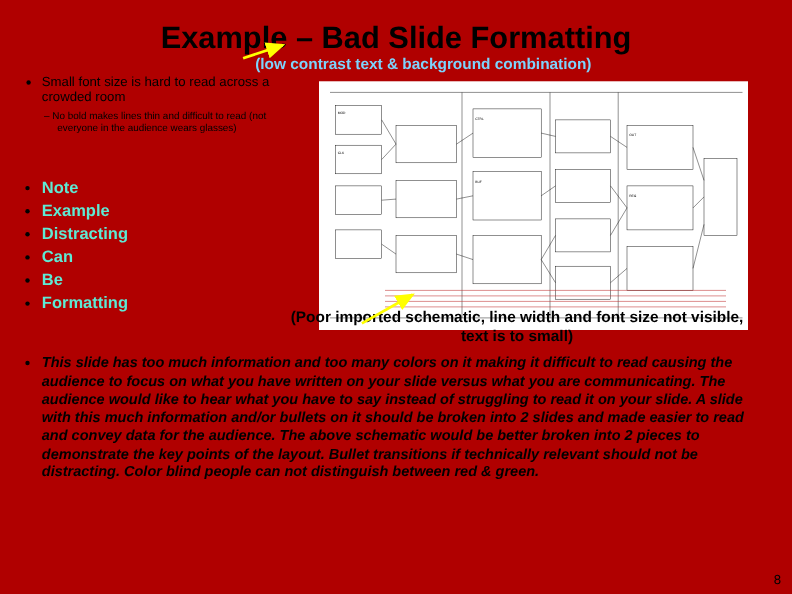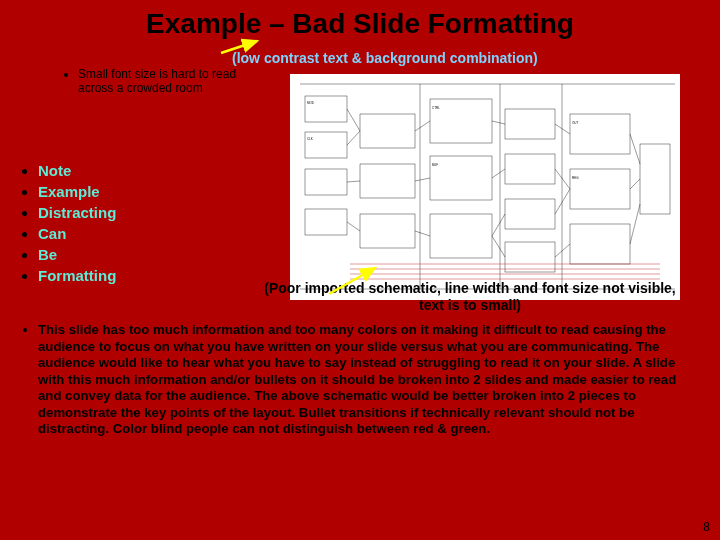--- a/index.html
+++ b/index.html
@@ -8,42 +8,42 @@
     background: #b00000;
     font-family: Arial, Helvetica, sans-serif;
     position: relative;
     color: #000;
   }
   .title {
     font-size: 28px;
     font-weight: bold;
     color: #000;
     text-align: center;
-    padding-top: 8px;
+    padding-top: 19px;
     padding-bottom: 6px;
   }
   .subtitle {
     position: absolute;
     top: 50px;
     left: 232px;
     font-size: 14px;
     font-weight: bold;
     color: #7dd3fc;
   }
   .first-bullet {
     position: absolute;
     top: 67px;
     left: 20px;
     width: 250px;
     font-size: 12px;
     color: #000;
     list-style: disc;
     padding-left: 18px;
   }
-  .first-bullet li { margin-bottom: 2px; margin-left: 40px; }
+  .first-bullet li { margin-bottom: 2px; }
   .sub-bullet {
     font-size: 9px;
     list-style: none;
     padding-left: 14px;
     padding-top: 5px;
     line-height: 1.2;
   }
   .sub-bullet li::before {
     content: "– ";
     margin-left: -12px;
@@ -86,20 +86,21 @@
     line-height: 1.2;
   }
   .para-bullet {
     position: absolute;
     top: 322px;
     left: 20px;
     width: 668px;
     list-style: disc;
     padding-left: 18px;
     color: #000;
+    font-style: italic;
   }
   .para-bullet li {
     font-size: 13.2px;
     font-weight: bold;
     line-height: 1.25;
     text-align: left;
   }
   .page-num {
     position: absolute;
     bottom: 6px;
@@ -127,20 +128,23 @@
 </head>
 <body>
 
 <div class="title">Example – Bad Slide Formatting</div>
 
 <div class="subtitle">(low contrast text &amp; background combination)</div>
 
 <ul class="first-bullet">
   <li>
     <span>Small font size is hard to read across a crowded room</span>
+    <ul class="sub-bullet">
+      <li>No bold makes lines thin and difficult to read (not everyone in the audience wears glasses)</li>
+    </ul>
   </li>
 </ul>
 
 <ul class="green-bullets">
   <li><span>Note</span></li>
   <li><span>Example</span></li>
   <li><span>Distracting</span></li>
   <li><span>Can</span></li>
   <li><span>Be</span></li>
   <li><span>Formatting</span></li>

